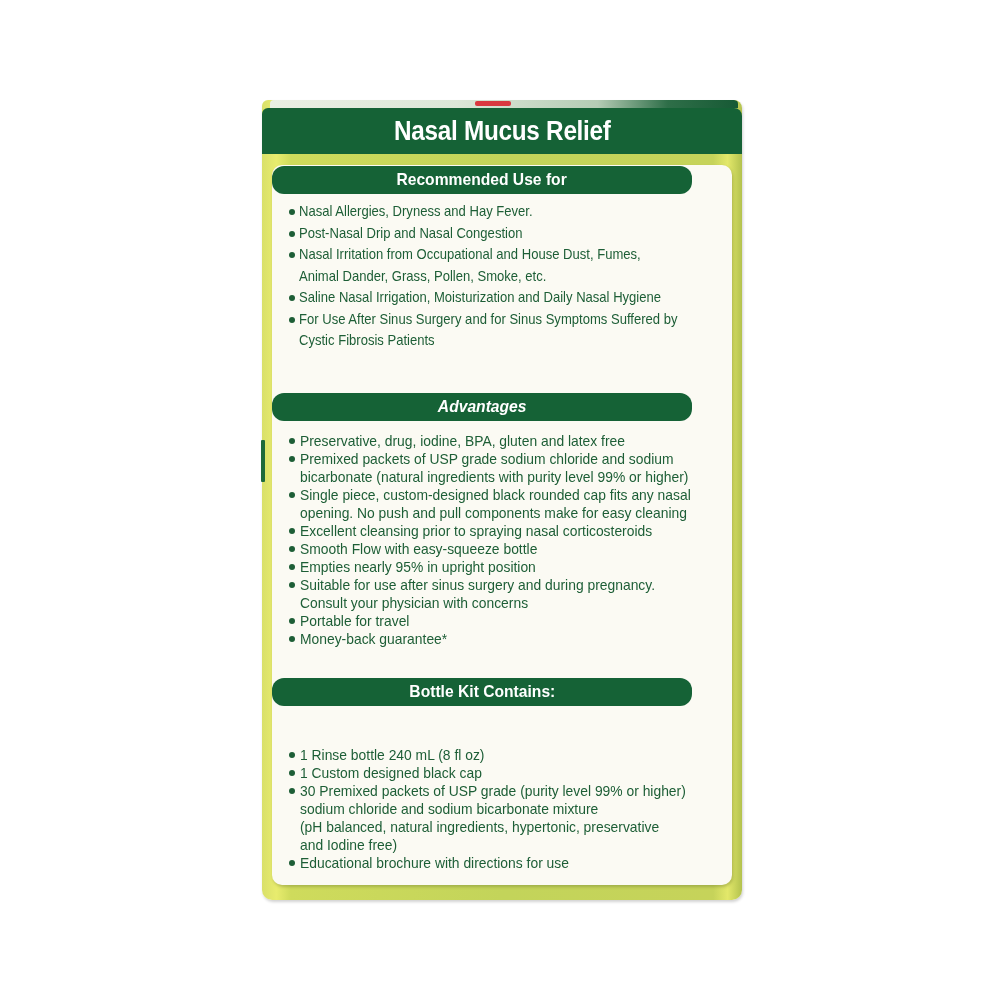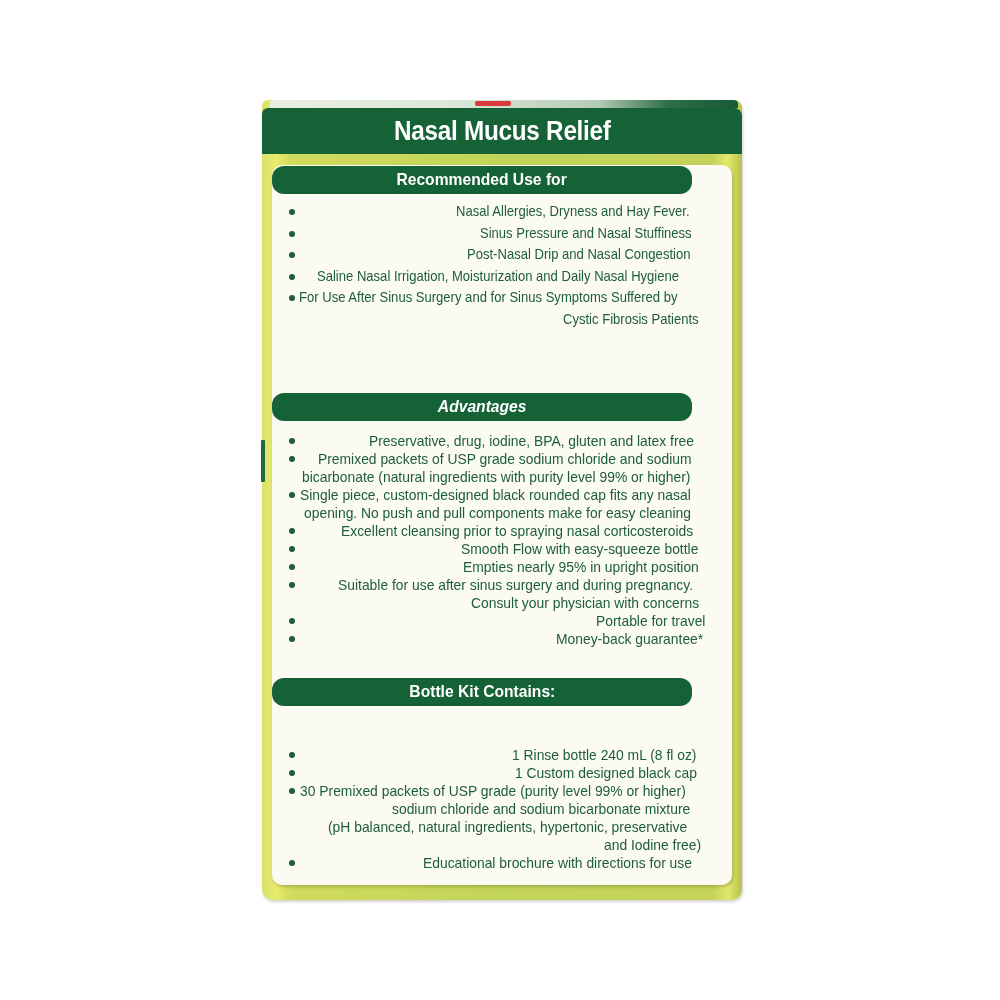--- a/index.html
+++ b/index.html
@@ -17,21 +17,20 @@
     .box {
       position: absolute;
       left: 262px;
       top: 100px;
       width: 480px;
       height: 800px;
       border-radius: 6px 8px 10px 10px;
       background: linear-gradient(90deg, #d9e06a 0%, #e8ec6e 3%, #cfdb5c 6%, #c3d45a 50%, #c6d35a 94%, #e3e86a 97%, #b3c24e 100%);
       box-shadow: 1px 2px 3px rgba(0,0,0,0.18);
       overflow: hidden;
-      text-align: right;
     }
     .top-strip {
       position: absolute;
       left: 8px;
       top: 0;
       right: 4px;
       height: 8px;
       background: linear-gradient(90deg, #e9efe3 0%, #dce7d8 40%, #b5ccb5 70%, #2e6e48 85%, #175a35 100%);
       border-radius: 4px 4px 0 0;
     }
@@ -150,22 +149,22 @@
     <span class="title">Nasal Mucus Relief</span>
   </div>
 
   <div class="panel"></div>
 
   <div class="section-header" style="top:66px;">
     <span>Recommended Use for</span>
   </div>
   <ul class="list rec" style="top:95px;">
     <li><span class="bullet"></span><span class="txt">Nasal Allergies, Dryness and Hay Fever.</span></li>
-    <li><span class="bullet"></span><span class="txt">Sinus Pressure and Nasal Stuffiness</span></li>
     <li><span class="bullet"></span><span class="txt">Post-Nasal Drip and Nasal Congestion</span></li>
+    <li><span class="bullet"></span><span class="txt">Nasal Irritation from Occupational and House Dust, Fumes,</span><br><span class="txt">Animal Dander, Grass, Pollen, Smoke, etc.</span></li>
     <li><span class="bullet"></span><span class="txt">Saline Nasal Irrigation, Moisturization and Daily Nasal Hygiene</span></li>
     <li><span class="bullet"></span><span class="txt">For Use After Sinus Surgery and for Sinus Symptoms Suffered by</span><br><span class="txt">Cystic Fibrosis Patients</span></li>
   </ul>
 
   <div class="section-header" style="top:293px;font-style:italic;">
     <span>Advantages</span>
   </div>
   <ul class="list adv" style="top:326px;">
     <li><span class="bullet"></span><span class="txt">Preservative, drug, iodine, BPA, gluten and latex free</span></li>
     <li><span class="bullet"></span><span class="txt">Premixed packets of USP grade sodium chloride and sodium</span><br><span class="txt">bicarbonate (natural ingredients with purity level 99% or higher)</span></li>

